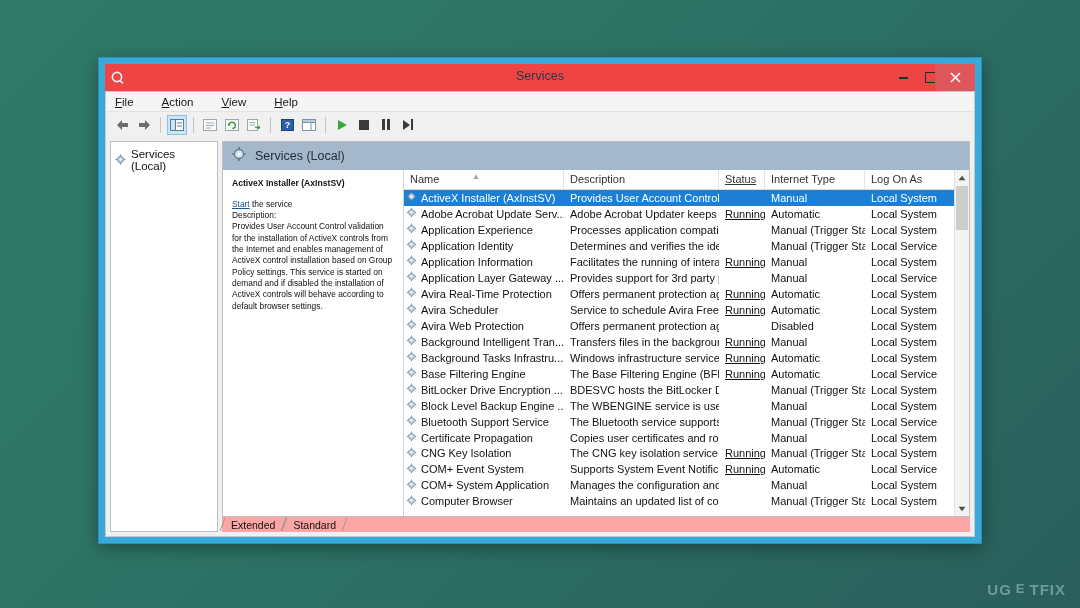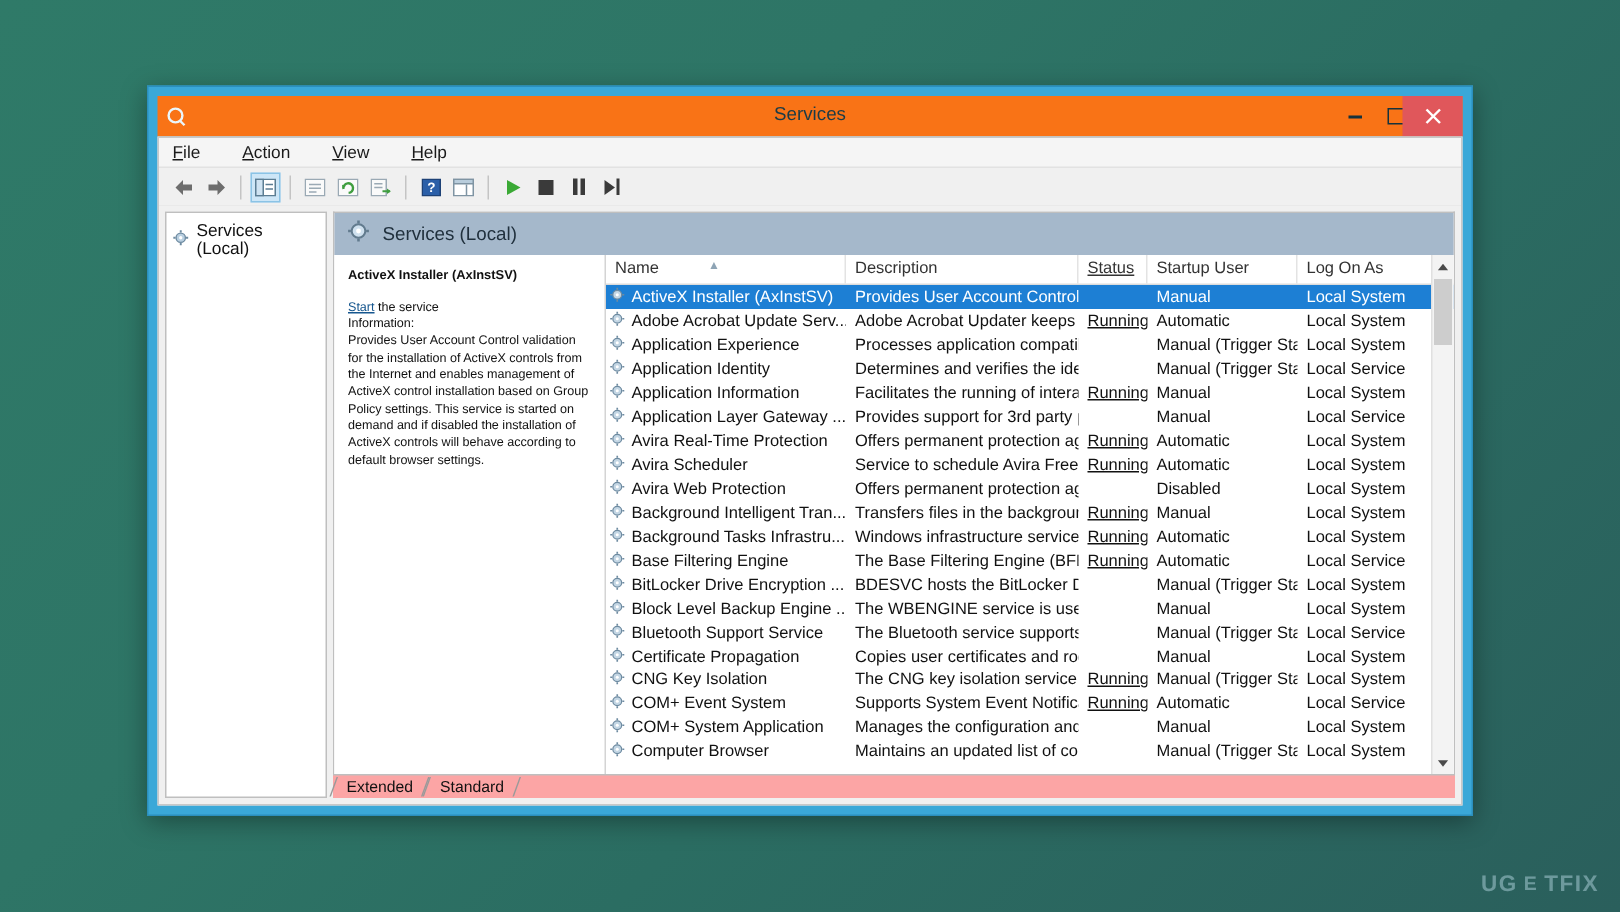--- a/index.html
+++ b/index.html
@@ -13,21 +13,21 @@
   #window{
     position:absolute;left:98px;top:57px;width:884px;height:487px;
     background:#3aa8d8;
     border:1px solid #2b8fbd;
     box-shadow:0 4px 16px rgba(0,0,0,.35);
     box-sizing:border-box;
     padding:6px 6px 6px 6px;
   }
   #titlebar{
     height:27px;position:relative;
-    background:#f97316;
+    background:#ef4444;
   }
   #title-icon{
     position:absolute;left:4px;top:5px;width:18px;height:18px;
   }
   #title-text{
     position:absolute;left:0;right:0;top:5px;text-align:center;
     font-size:12.5px;color:#1b3b47;
   }
   .winbtn{
     position:absolute;top:0;height:27px;width:28px;
@@ -322,33 +322,33 @@
             <span class="ht">Services (Local)</span>
           </div>
 
           <div id="panes">
 
             <div id="details">
               <div class="svc-title">ActiveX Installer (AxInstSV)</div>
               <div class="startlink">
                 <a href="#">Start</a><span> the service</span>
               </div>
-              <div class="desc-label">Information:</div>
+              <div class="desc-label">Description:</div>
               <div class="desc-body">Provides User Account Control validation for the installation of ActiveX controls from the Internet and enables management of ActiveX control installation based on Group Policy settings. This service is started on demand and if disabled the installation of ActiveX controls will behave according to default browser settings.</div>
             </div>
 
             <div id="listwrap">
               <div id="listhead">
                 <div class="col c-name">
                   <span>Name</span>
                   <span class="sortarrow">▲</span>
                 </div>
                 <div class="col c-desc">Description</div>
                 <div class="col c-status">Status</div>
-                <div class="col c-start">Startup User</div>
+                <div class="col c-start">Internet Type</div>
                 <div class="col c-logon">Log On As</div>
               </div>
               <div id="rows">
                   <div class="row sel">
                     <div class="cell c-name">
                       <span><svg class="gear" viewBox="0 0 12 12">
                           <circle cx="6" cy="6" r="3.2" fill="#c3d6e4" stroke="#6e8ba1" stroke-width="0.9"></circle>
                           <circle cx="6" cy="6" r="1.1" fill="#fff"></circle>
                           <g stroke="#6e8ba1" stroke-width="1.2">
                             <line x1="6" y1="0.9" x2="6" y2="2.3"></line>

